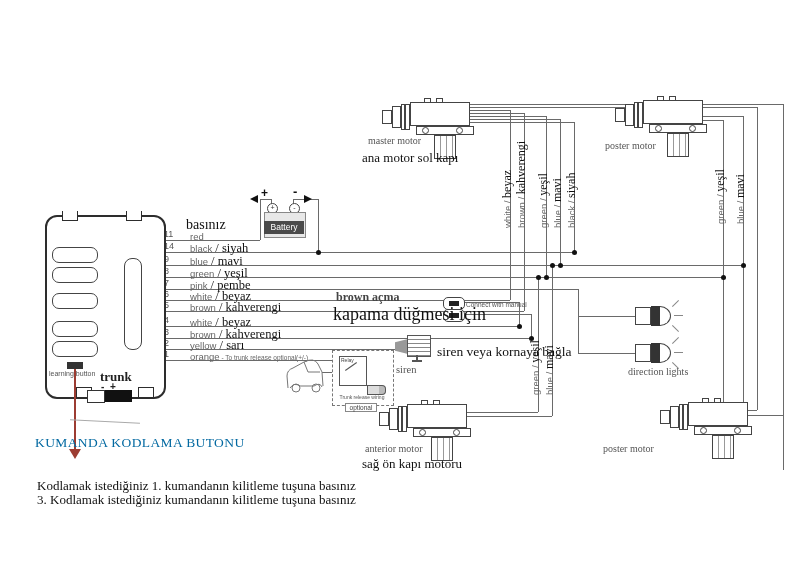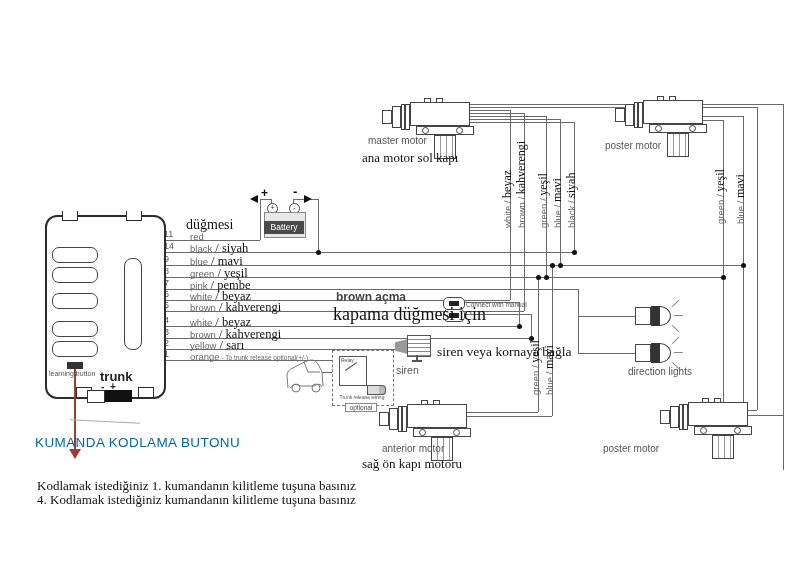--- a/index.html
+++ b/index.html
@@ -8,21 +8,21 @@
   .h{position:absolute;height:1px;background:#6a6a6a;}
   .v{position:absolute;width:1px;background:#6a6a6a;}
   .dot{position:absolute;width:5px;height:5px;border-radius:50%;background:#111;}
   .num{position:absolute;font-size:9px;color:#555;}
   .rowlab{position:absolute;white-space:nowrap;}
   .en{font-family:"Liberation Sans",sans-serif;font-size:9.5px;color:#666;}
   .tr{font-family:"Liberation Serif",serif;font-size:12.5px;color:#111;}
   .note{font-family:"Liberation Sans",sans-serif;font-size:6.5px;color:#666;}
   .vlabel{position:absolute;transform-origin:0 0;transform:rotate(-90deg);white-space:nowrap;}
   .serif{font-family:"Liberation Serif",serif;color:#111;}
-  .sans{font-family:Liberation Sans, sans-serif;}
+  .sans{font-family:Liberation Serif, serif;}
   
   .motor{position:absolute;width:96px;height:62px;}
   .motor div{position:absolute;box-sizing:border-box;}
   .m-p1{left:0;top:10px;width:10px;height:14px;border:1px solid #444;background:#fff;}
   .m-p2{left:10px;top:6px;width:9px;height:22px;border:1px solid #444;background:#fff;}
   .m-p3{left:19px;top:4px;width:4px;height:26px;border:1px solid #444;background:#fff;}
   .m-p4{left:23px;top:4px;width:5px;height:26px;border:1px solid #444;background:#fff;}
   .m-body{left:28px;top:2px;width:60px;height:24px;border:1px solid #444;background:#fff;}
   .m-bump1{left:42px;top:-2px;width:7px;height:5px;border:1px solid #444;background:#fff;}
   .m-bump2{left:54px;top:-2px;width:7px;height:5px;border:1px solid #444;background:#fff;}
@@ -168,21 +168,21 @@
 
   <div style="position:absolute;left:250px;top:195px;width:0;height:0;border-top:4px solid transparent;border-bottom:4px solid transparent;border-right:8px solid #111;"></div>
   <div style="position:absolute;left:261px;top:186px;font-size:12px;font-weight:bold;color:#111;">+</div>
   <div style="position:absolute;left:293px;top:184px;font-size:13px;font-weight:bold;color:#111;">-</div>
   <div style="position:absolute;left:304px;top:195px;width:0;height:0;border-top:4px solid transparent;border-bottom:4px solid transparent;border-left:8px solid #111;"></div>
   <div style="position:absolute;left:267px;top:203px;width:9px;height:9px;border:1px solid #444;border-radius:50%;background:#fff;font-size:7px;line-height:8px;text-align:center;color:#333;">+</div>
   <div style="position:absolute;left:289px;top:203px;width:9px;height:9px;border:1px solid #444;border-radius:50%;background:#fff;font-size:7px;line-height:8px;text-align:center;color:#333;">-</div>
   <div style="position:absolute;left:264px;top:212px;width:40px;height:24px;border:1px solid #888;background:#e8e8e8;"></div>
   <div style="position:absolute;left:264px;top:221px;width:40px;height:13px;background:#4a4a4a;color:#fff;font-size:8.5px;line-height:13px;text-align:center;">Battery</div>
 
-  <div class="serif" style="position:absolute;left:186px;top:217px;font-size:14px;">düğmesi</div>
+  <div class="serif" style="position:absolute;left:186px;top:217px;font-size:14px;">basınız</div>
 
   <div class="motor" style="left:382px;top:100px;">
     <div class="m-p1"></div>
       <div class="m-p2"></div>
       <div class="m-p3"></div>
       <div class="m-p4"></div>
     <div class="m-body"></div>
       <div class="m-bump1"></div>
       <div class="m-bump2"></div>
     <div class="m-bar"></div>
@@ -214,21 +214,21 @@
       <div class="m-p3"></div>
       <div class="m-p4"></div>
     <div class="m-body"></div>
       <div class="m-bump1"></div>
       <div class="m-bump2"></div>
     <div class="m-bar"></div>
       <div class="m-screw m-s1"></div>
       <div class="m-screw m-s2"></div>
       <div class="m-col"></div>
   </div>
-  <div class="sans" style="position:absolute;left:365px;top:443px;font-size:10px;color:#555;margin-left:17px;">anterior motor</div>
+  <div class="sans" style="position:absolute;left:365px;top:443px;font-size:10px;color:#555;">anterior motor</div>
   <div class="serif" style="position:absolute;left:362px;top:456px;font-size:13px;">sağ ön kapı motoru</div>
 
   <div class="motor" style="left:660px;top:400px;">
     <div class="m-p1"></div>
       <div class="m-p2"></div>
       <div class="m-p3"></div>
       <div class="m-p4"></div>
     <div class="m-body"></div>
       <div class="m-bump1"></div>
       <div class="m-bump2"></div>
@@ -286,16 +286,16 @@
   <div style="position:absolute;left:341px;top:357px;font-size:5px;color:#444;">Relay</div>
   <div style="position:absolute;left:344px;top:366px;width:14px;height:1px;background:#555;transform:rotate(-35deg);"></div>
   <div style="position:absolute;left:367px;top:385px;width:12px;height:8px;border:1px solid #555;background:#ddd;"></div>
   <div style="position:absolute;left:379px;top:385px;width:6px;height:8px;border:1px solid #555;border-left:none;border-radius:0 4px 4px 0;background:#bbb;"></div>
   <div style="position:absolute;left:333px;top:394px;width:58px;text-align:center;font-size:5px;color:#555;">Trunk release wiring</div>
   <div style="position:absolute;left:345px;top:403px;width:30px;border:1px solid #888;font-size:6.5px;text-align:center;color:#444;background:#fff;">optional</div>
 
   <div class="sans" style="position:absolute;left:35px;top:435px;font-size:13.5px;letter-spacing:0.4px;color:#0369a1;">KUMANDA KODLAMA BUTONU</div>
   <div id="instruction-lines" class="serif" style="position:absolute;left:37px;top:479px;width:420px;font-size:13px;line-height:13.5px;">
       <div>Kodlamak istediğiniz 1. kumandanın kilitleme tuşuna basınız</div>
-      <div>4. Kodlamak istediğiniz kumandanın kilitleme tuşuna basınız</div>
+      <div>3. Kodlamak istediğiniz kumandanın kilitleme tuşuna basınız</div>
     </div>
 
 </div>
 
 </body></html>

